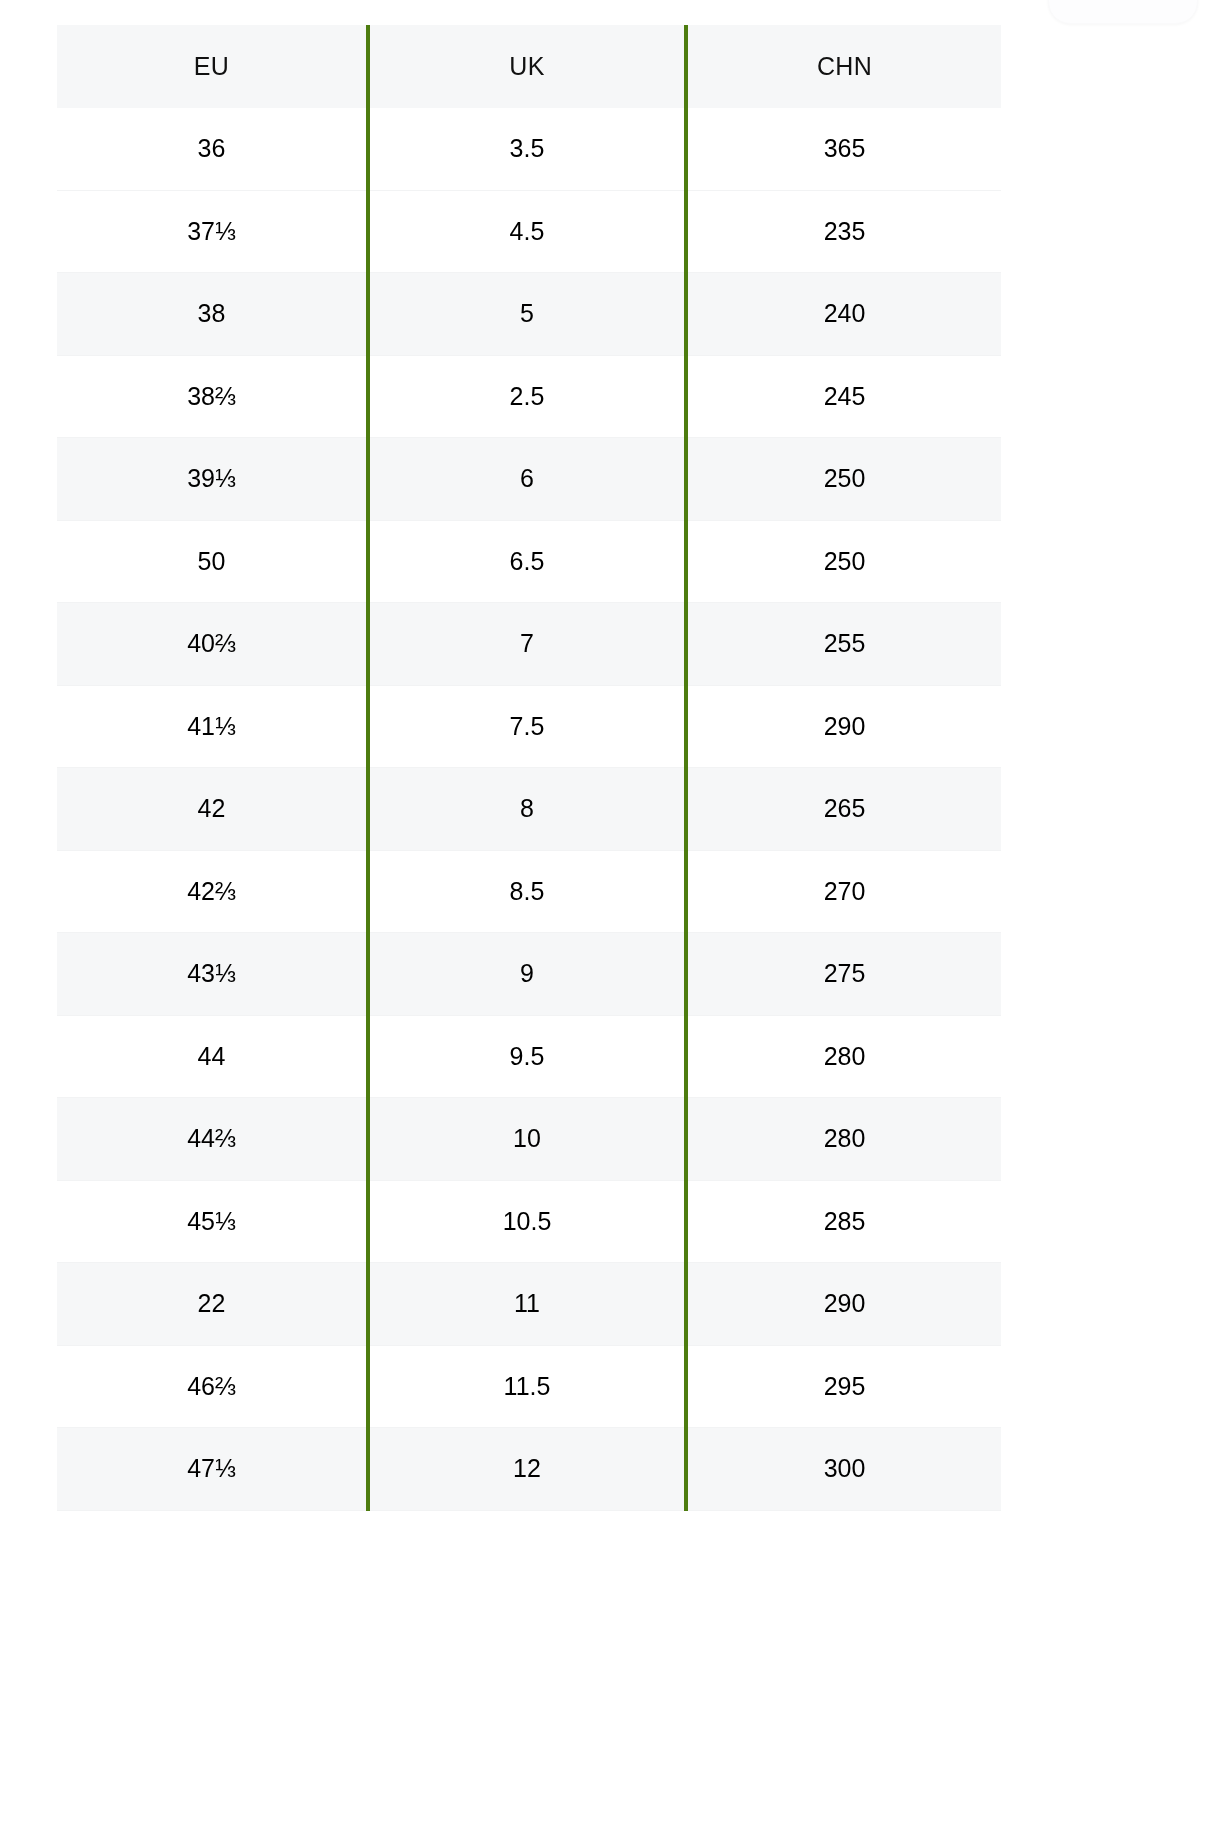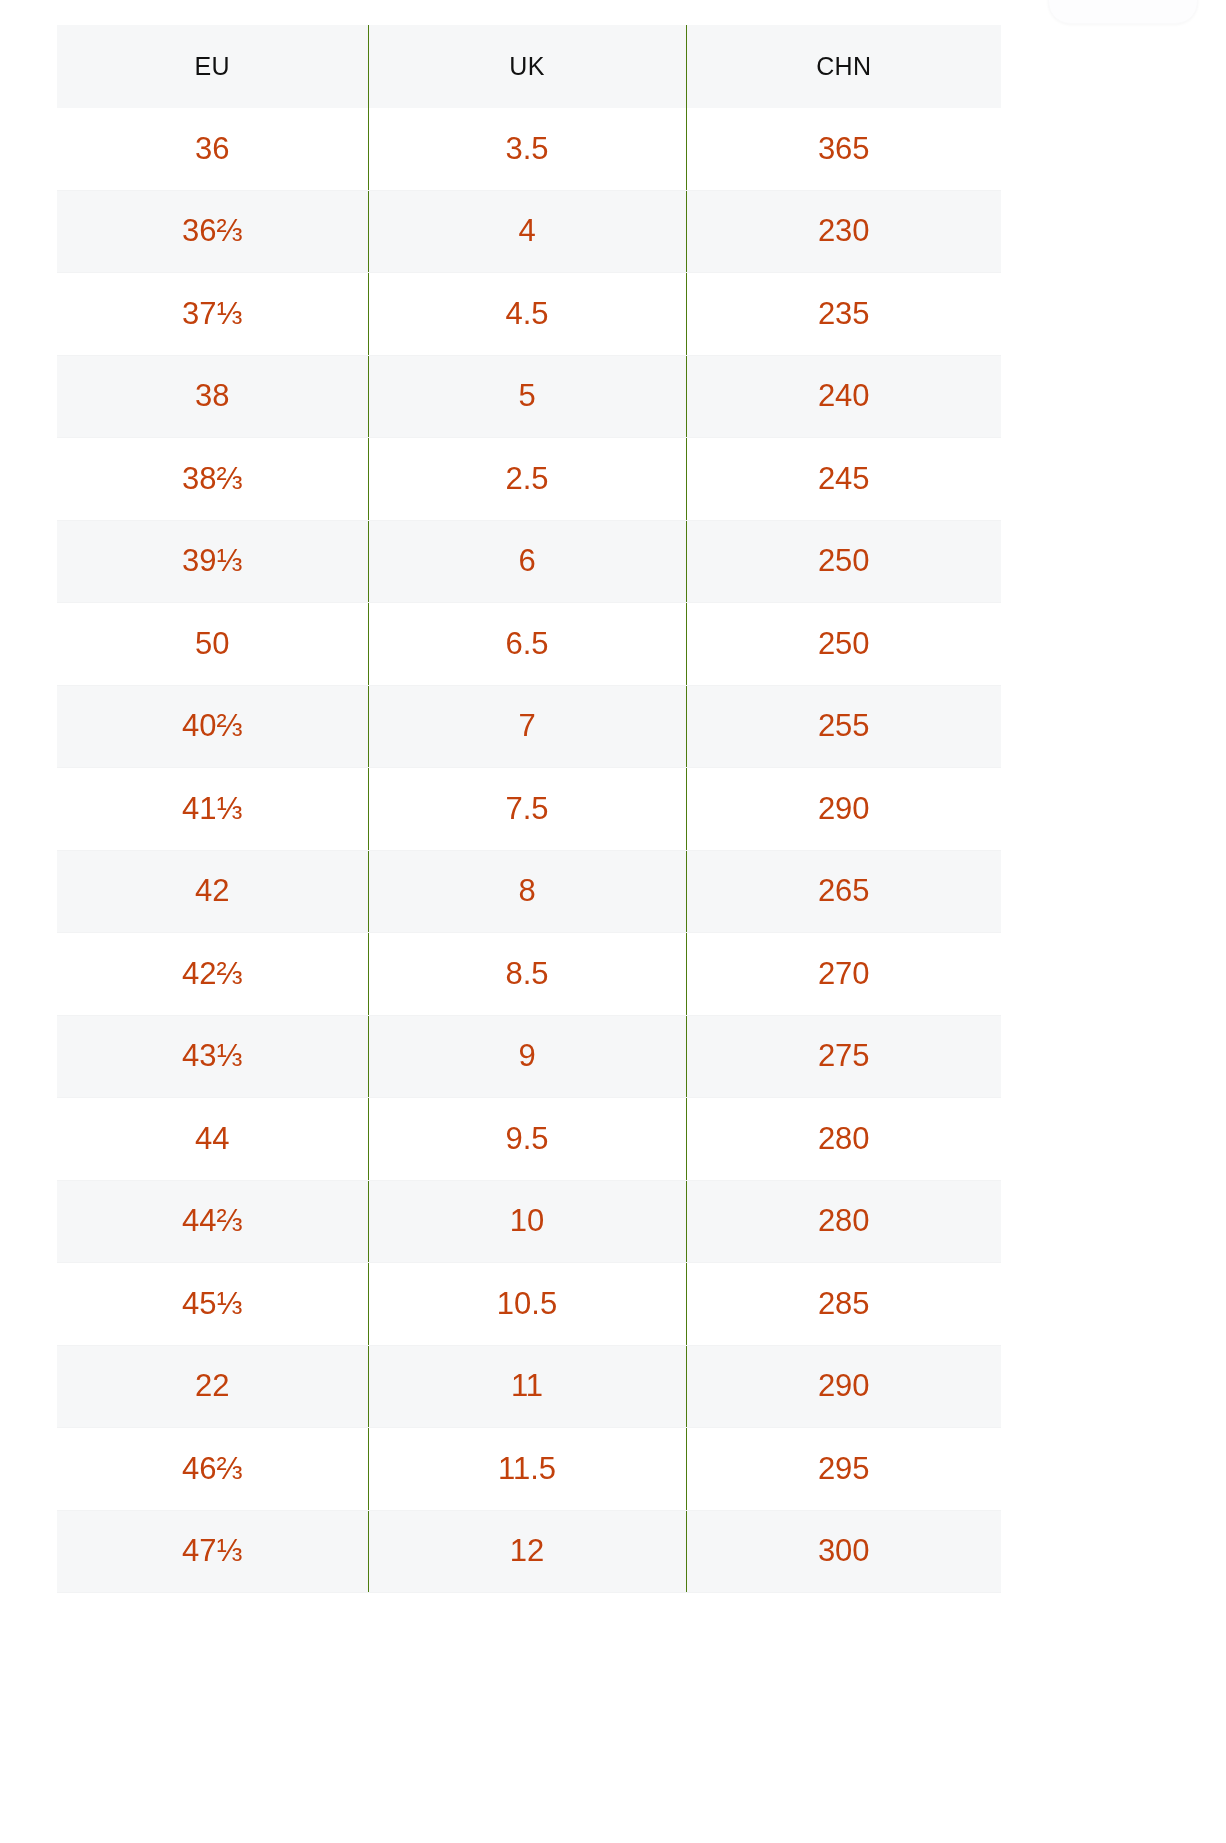--- a/index.html
+++ b/index.html
@@ -45,21 +45,21 @@
 
   table.size-table col.c-eu  { width: 311px; }
   table.size-table col.c-uk  { width: 318px; }
   table.size-table col.c-chn { width: 315px; }
 
   table.size-table th,
   table.size-table td {
     text-align: center;
     vertical-align: middle;
     color: #1a1a1a;
-    border-right: 1px solid #4d7c0f;
+    border-right: 4px solid #4d7c0f;
     padding: 0;
   }
   table.size-table th:last-child,
   table.size-table td:last-child {
     border-right: none;
   }
 
   table.size-table thead tr {
     background: #f6f7f8;
   }
@@ -72,23 +72,23 @@
   }
 
   table.size-table tbody tr {
     height: 81.5px;
   }
   table.size-table tbody tr.row-odd  { background: #ffffff; }
   table.size-table tbody tr.row-even { background: #f6f7f8; }
 
   table.size-table tbody td {
     height: 81.5px;
-    font-size: 31px;
+    font-size: 25px;
     font-weight: 400;
-    color: #c2410c;
+    color: #000000;
     border-bottom: 1px solid #f2f3f4;
   }
 </style>
 </head>
 <body>
 
 <div class="ghost-pill"></div>
 
 <div class="table-wrap">
   <table class="size-table">
@@ -102,25 +102,20 @@
         <th>EU</th>
         <th>UK</th>
         <th>CHN</th>
       </tr>
     </thead>
     <tbody id="table-body">
         <tr class="row-odd">
           <td>36</td>
           <td>3.5</td>
           <td>365</td>
-        </tr>
-        <tr class="row-even">
-          <td>36⅔</td>
-          <td>4</td>
-          <td>230</td>
         </tr>
         <tr class="row-odd">
           <td>37⅓</td>
           <td>4.5</td>
           <td>235</td>
         </tr>
         <tr class="row-even">
           <td>38</td>
           <td>5</td>
           <td>240</td>

